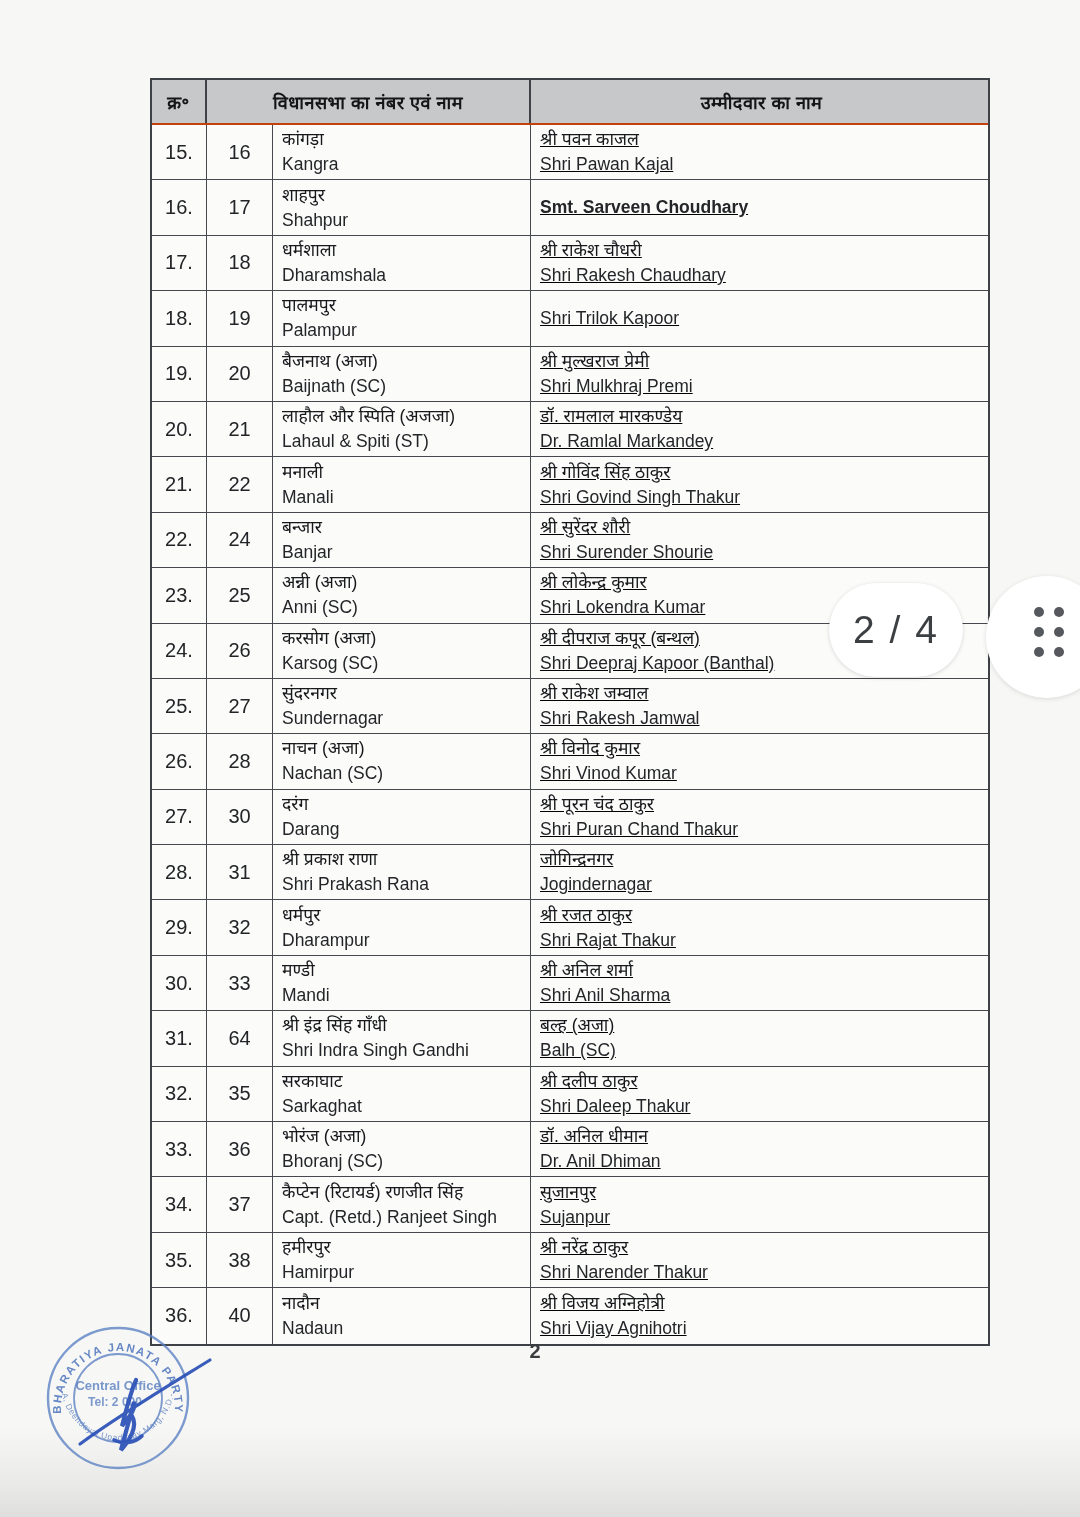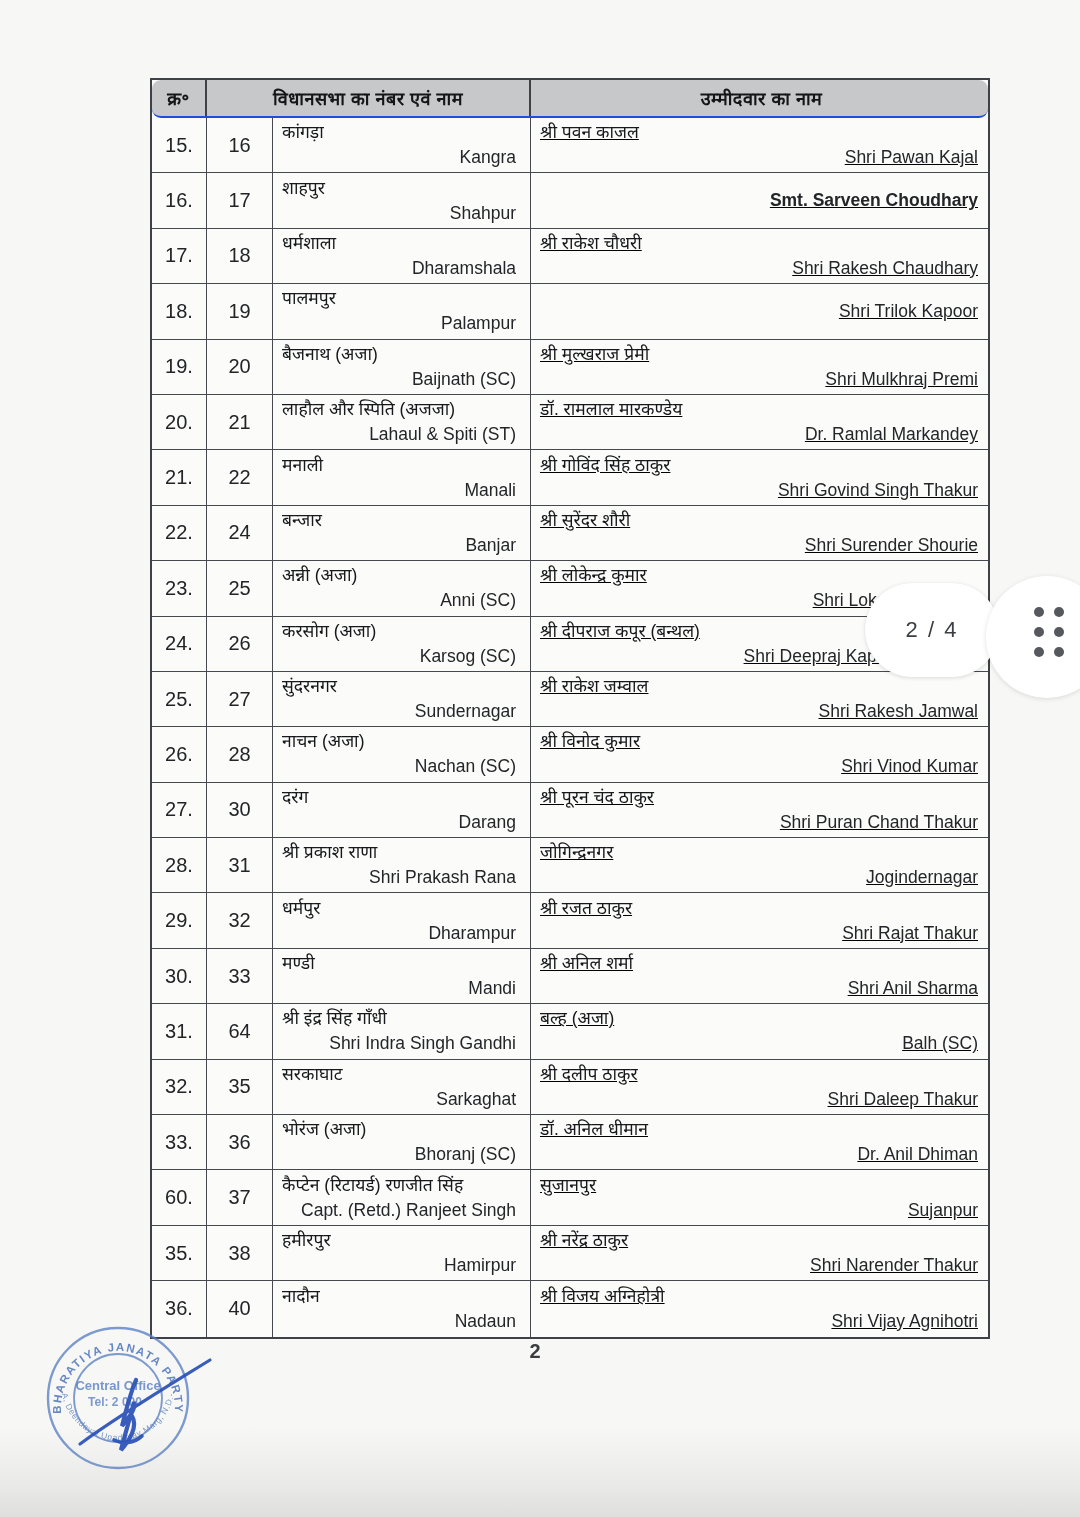--- a/index.html
+++ b/index.html
@@ -16,23 +16,22 @@
   }
 
   
   .doc-table {
     position:absolute; left:150px; top:78px; width:840px;
     border:2px solid #3e4145;
     background:#fbfbfa;
   }
   .thead {
     display:grid; grid-template-columns:55px 324px 461px;
-    height:38px; background:#c7c8c9;
-    border-bottom:2px solid #1d4ed8;
-    border-radius:9px;
+    height:45px; background:#c7c8c9;
+    border-bottom:2px solid #c2410c;
   }
   .th {
     display:flex; align-items:center; justify-content:center;
     font-weight:bold; font-size:18px; color:#141517;
     border-right:2px solid #3e4145;
     letter-spacing:.5px;
   }
   .th:last-child { border-right:none; }
   .trow {
     display:grid; grid-template-columns:55px 66px 258px 461px;
@@ -44,31 +43,31 @@
   .cell:last-child { border-right:none;text-decoration:underline; }
   .cell.c-serial, .cell.c-number {
     display:flex; align-items:center; justify-content:center;
     font-size:20px; color:#222427;
   }
   .cell.c-name, .cell.c-cand {
     display:flex; flex-direction:column; justify-content:center;
     padding:2px 14px 2px 9px; line-height:25px;
   }
   .line-hi { font-size:17.5px; color:#17181b; }
-  .line-en { font-size:17.5px; color:#232528;text-align:right; }
+  .line-en { font-size:17.5px; color:#232528; }
   .trow.bold .c-cand .line-hi,
   .trow.bold .c-cand .line-en { font-weight:bold; }
 
   
   .page-badge {
-    position:absolute; left:865px; top:583px; width:134px; height:94px;
+    position:absolute; left:829px; top:583px; width:134px; height:94px;
     background:#fff; border-radius:47px;
     box-shadow:0 1px 4px rgba(0,0,0,.13), 0 0 1px rgba(0,0,0,.08);
     display:flex; align-items:center; justify-content:center;
-    font-size:22px; color:#3c4043; letter-spacing:2px;
+    font-size:39px; color:#3c4043; letter-spacing:2px;
   }
   .fab-circle {
     position:absolute; left:986px; top:576px; width:122px; height:122px;
     background:#fff; border-radius:50%;
     box-shadow:0 1px 5px rgba(0,0,0,.12);
   }
   .dots-grid {
     position:absolute; left:48px; top:31px;
     display:grid; grid-template-columns:repeat(2,10px);
     grid-auto-rows:10px; column-gap:10px; row-gap:10px;
@@ -335,21 +334,21 @@
         <span class="line-hi">भोरंज (अजा)</span>
         <span class="line-en">Bhoranj (SC)</span>
       </div>
       <div class="cell c-cand">
         <span class="line-hi">डॉ. अनिल धीमान</span>
         <span class="line-en">Dr. Anil Dhiman</span>
       </div>
     </div>
 
     <div class="trow">
-      <div class="cell c-serial">60.</div>
+      <div class="cell c-serial">34.</div>
       <div class="cell c-number">37</div>
       <div class="cell c-cand">
         <span class="line-hi">कैप्टेन (रिटायर्ड) रणजीत सिंह</span>
         <span class="line-en">Capt. (Retd.) Ranjeet Singh</span>
       </div>
       <div class="cell c-name">
         <span class="line-hi">सुजानपुर</span>
         <span class="line-en">Sujanpur</span>
       </div>
     </div>

